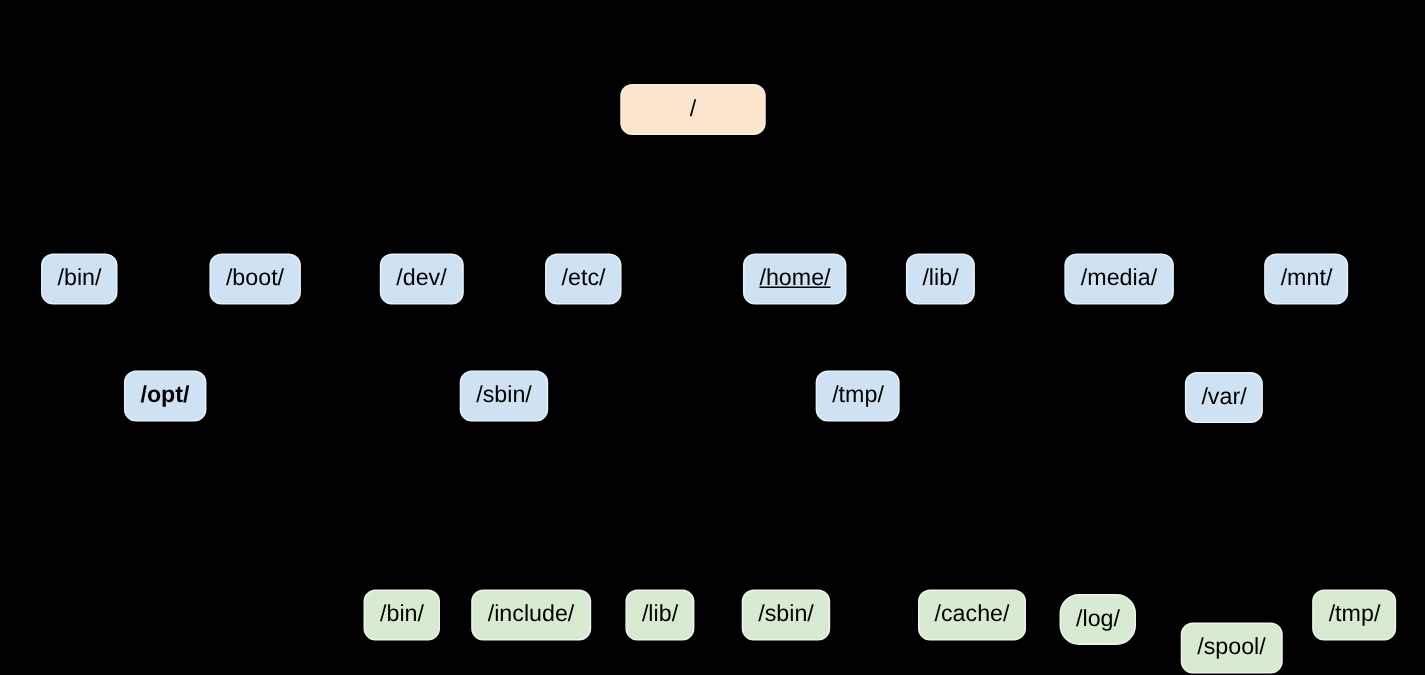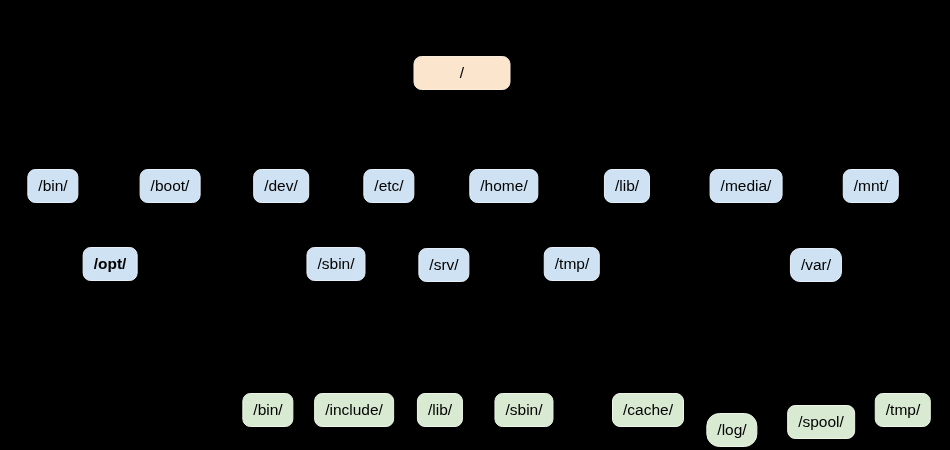--- a/index.html
+++ b/index.html
@@ -47,30 +47,29 @@
 </style>
 </head>
 <body>
 
 <div class="stage">
     <div class="node root" style="left: 462px; top: 56px;">/</div>
     <div class="node dir" style="left: 53px; top: 169px;">/bin/</div>
     <div class="node dir" style="left: 281px; top: 169px;">/dev/</div>
     <div class="node dir" style="left: 170px; top: 169px;">/boot/</div>
     <div class="node dir" style="left: 389px; top: 169px;">/etc/</div>
-    <div class="node dir" style="left: 504px; top: 169px;">/home/</div>
+    <div class="node dir" style="left: 530px; top: 169px; text-decoration: underline;">/home/</div>
     <div class="node dir" style="left: 627px; top: 169px;">/lib/</div>
     <div class="node dir" style="left: 746px; top: 169px;">/media/</div>
     <div class="node dir" style="left: 871px; top: 169px;">/mnt/</div>
     <div class="node dir" style="left: 110px; top: 247px; font-weight: bold;">/opt/</div>
     <div class="node dir" style="left: 336px; top: 247px;">/sbin/</div>
-    <div class="node dir" style="left: 444px; top: 248px;">/srv/</div>
     <div class="node dir" style="left: 572px; top: 247px;">/tmp/</div>
-    <div class="node dir" style="left: 816px; top: 248px; border-radius: 10px;">/var/</div>
+    <div class="node dir" style="left: 816px; top: 248px;">/var/</div>
     <div class="node subdir" style="left: 268px; top: 393px;">/bin/</div>
     <div class="node subdir" style="left: 354px; top: 393px;">/include/</div>
     <div class="node subdir" style="left: 440px; top: 393px;">/lib/</div>
     <div class="node subdir" style="left: 524px; top: 393px;">/sbin/</div>
     <div class="node subdir" style="left: 648px; top: 393px;">/cache/</div>
-    <div class="node subdir" style="left: 732px; top: 413px; border-radius: 13px;">/log/</div>
-    <div class="node subdir" style="left: 821px; top: 405px;">/spool/</div>
+    <div class="node subdir" style="left: 732px; top: 396px; border-radius: 13px;">/log/</div>
+    <div class="node subdir" style="left: 821px; top: 415px;">/spool/</div>
     <div class="node subdir" style="left: 903px; top: 393px;">/tmp/</div>
   </div>
 
 </body></html>

